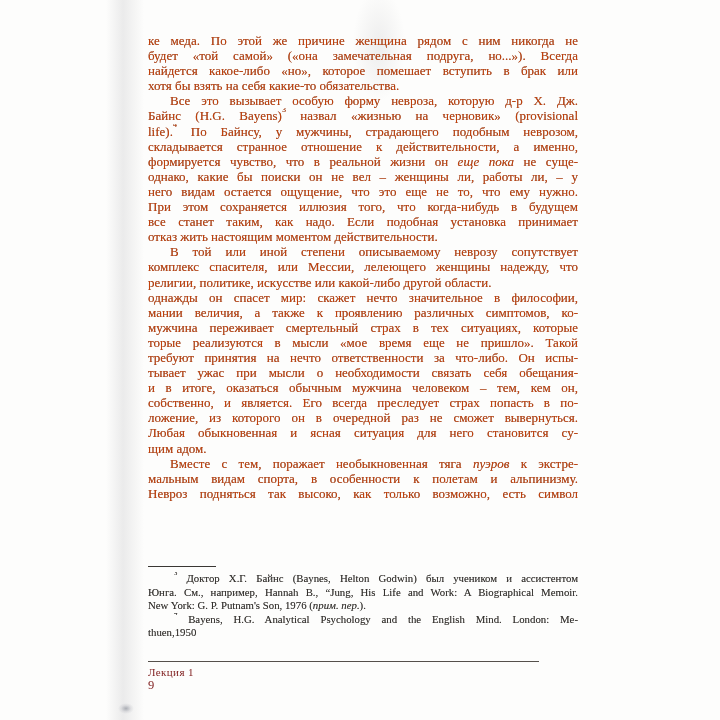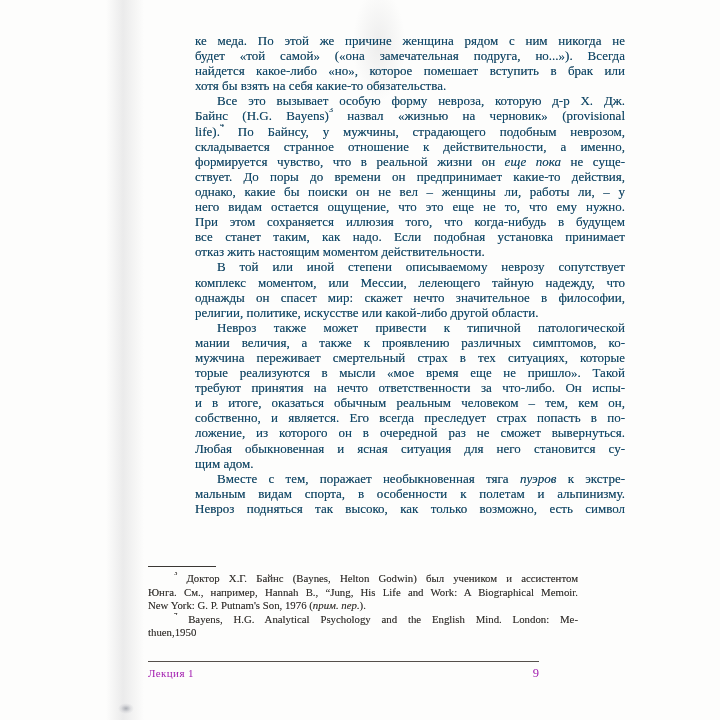--- a/index.html
+++ b/index.html
@@ -23,24 +23,23 @@
     background:radial-gradient(closest-side,rgba(190,190,192,0.25),rgba(255,255,255,0) 75%);
     pointer-events:none;
   }
   .smudge{
     position:absolute;left:118px;top:703px;width:16px;height:11px;
     background:radial-gradient(closest-side,rgba(115,120,132,0.55),rgba(170,172,180,0.25) 60%,rgba(255,255,255,0));
     border-radius:50%;
   }
   .body-text{
     position:absolute;left:148px;top:33px;width:430px;
-    color:#0c4a6e;
+    color:#c2410c;
     font-size:13px;
     text-shadow:0 0 0.5px rgba(45,42,40,0.55);
-    margin-left:47px;
   }
   .body-text .bl{height:15.1px;line-height:15.1px;}
   .bl{
     text-align:justify;
     -moz-text-align-last:justify;
     text-align-last:justify;
     white-space:normal;
     overflow:hidden;
   }
   .bl.last{-moz-text-align-last:left;text-align-last:left;}
@@ -61,21 +60,22 @@
     font-size:10.8px;
     text-shadow:0 0 0.4px rgba(50,47,44,0.5);
   }
   .footnotes .bl{height:13.6px;line-height:13.6px;}
   .footnotes .bl.ind{text-indent:26px;}
   .footer{
     position:absolute;left:148px;top:661px;width:391px;
     border-top:1.3px solid #55504b;
     display:flex;justify-content:space-between;align-items:baseline;
     padding-top:4px;
-    color:#a21caf;
+    color:#7f1d1d;
+    flex-direction:column;
   }
   .footer-left{font-size:11px;letter-spacing:0.4px;}
   .footer-right{font-size:12.5px;}
 </style>
 </head>
 <body>
 
 <div class="photo">
   <div class="edge-shade"></div>
   <div class="fold-shade"></div>
@@ -83,36 +83,35 @@
   <div class="body-text" id="body-text">
       <div class="bl">ке меда. По этой же причине женщина рядом с ним никогда не</div>
       <div class="bl">будет «той самой» («она замечательная подруга, но...»). Всегда</div>
       <div class="bl">найдется какое-либо «но», которое помешает вступить в брак или</div>
       <div class="bl last">хотя бы взять на себя какие-то обязательства.</div>
       <div class="bl ind">Все это вызывает особую форму невроза, которую д-р Х. Дж.</div>
       <div class="bl">Байнс (H.G. Bayens)<sup>3</sup> назвал «жизнью на черновик» (provisional</div>
       <div class="bl">life).<sup>4</sup> По Байнсу, у мужчины, страдающего подобным неврозом,</div>
       <div class="bl">складывается странное отношение к действительности, а именно,</div>
       <div class="bl">формируется чувство, что в реальной жизни он <i>еще пока</i> не суще-</div>
-      <div class="bl">ствует. До поры до времени он предпринимает какие-то действия,</div>
       <div class="bl">однако, какие бы поиски он не вел – женщины ли, работы ли, – у</div>
       <div class="bl">него видам остается ощущение, что это еще не то, что ему нужно.</div>
       <div class="bl">При этом сохраняется иллюзия того, что когда-нибудь в будущем</div>
       <div class="bl">все станет таким, как надо. Если подобная установка принимает</div>
       <div class="bl last">отказ жить настоящим моментом действительности.</div>
       <div class="bl ind">В той или иной степени описываемому неврозу сопутствует</div>
-      <div class="bl">комплекс моментом, или Мессии, лелеющего тайную надежду, что</div>
+      <div class="bl">комплекс спасителя, или Мессии, лелеющего женщины надежду, что</div>
+      <div class="bl last">религии, политике, искусстве или какой-либо другой области.</div>
       <div class="bl">однажды он спасет мир: скажет нечто значительное в философии,</div>
-      <div class="bl last">религии, политике, искусстве или какой-либо другой области.</div>
-      <div class="bl ind">Невроз также может привести к типичной патологической</div>
       <div class="bl">мании величия, а также к проявлению различных симптомов, ко-</div>
       <div class="bl">мужчина переживает смертельный страх в тех ситуациях, которые</div>
       <div class="bl">торые реализуются в мысли «мое время еще не пришло». Такой</div>
       <div class="bl">требуют принятия на нечто ответственности за что-либо. Он испы-</div>
-      <div class="bl">и в итоге, оказаться обычным реальным человеком – тем, кем он,</div>
+      <div class="bl">тывает ужас при мысли о необходимости связать себя обещания-</div>
+      <div class="bl">и в итоге, оказаться обычным мужчина человеком – тем, кем он,</div>
       <div class="bl">собственно, и является. Его всегда преследует страх попасть в по-</div>
       <div class="bl">ложение, из которого он в очередной раз не сможет вывернуться.</div>
       <div class="bl">Любая обыкновенная и ясная ситуация для него становится су-</div>
       <div class="bl last">щим адом.</div>
       <div class="bl ind">Вместе с тем, поражает необыкновенная тяга <i>пуэров</i> к экстре-</div>
       <div class="bl">мальным видам спорта, в особенности к полетам и альпинизму.</div>
       <div class="bl">Невроз подняться так высоко, как только возможно, есть символ</div>
     </div>
 
   <div class="fn-sep"></div>

